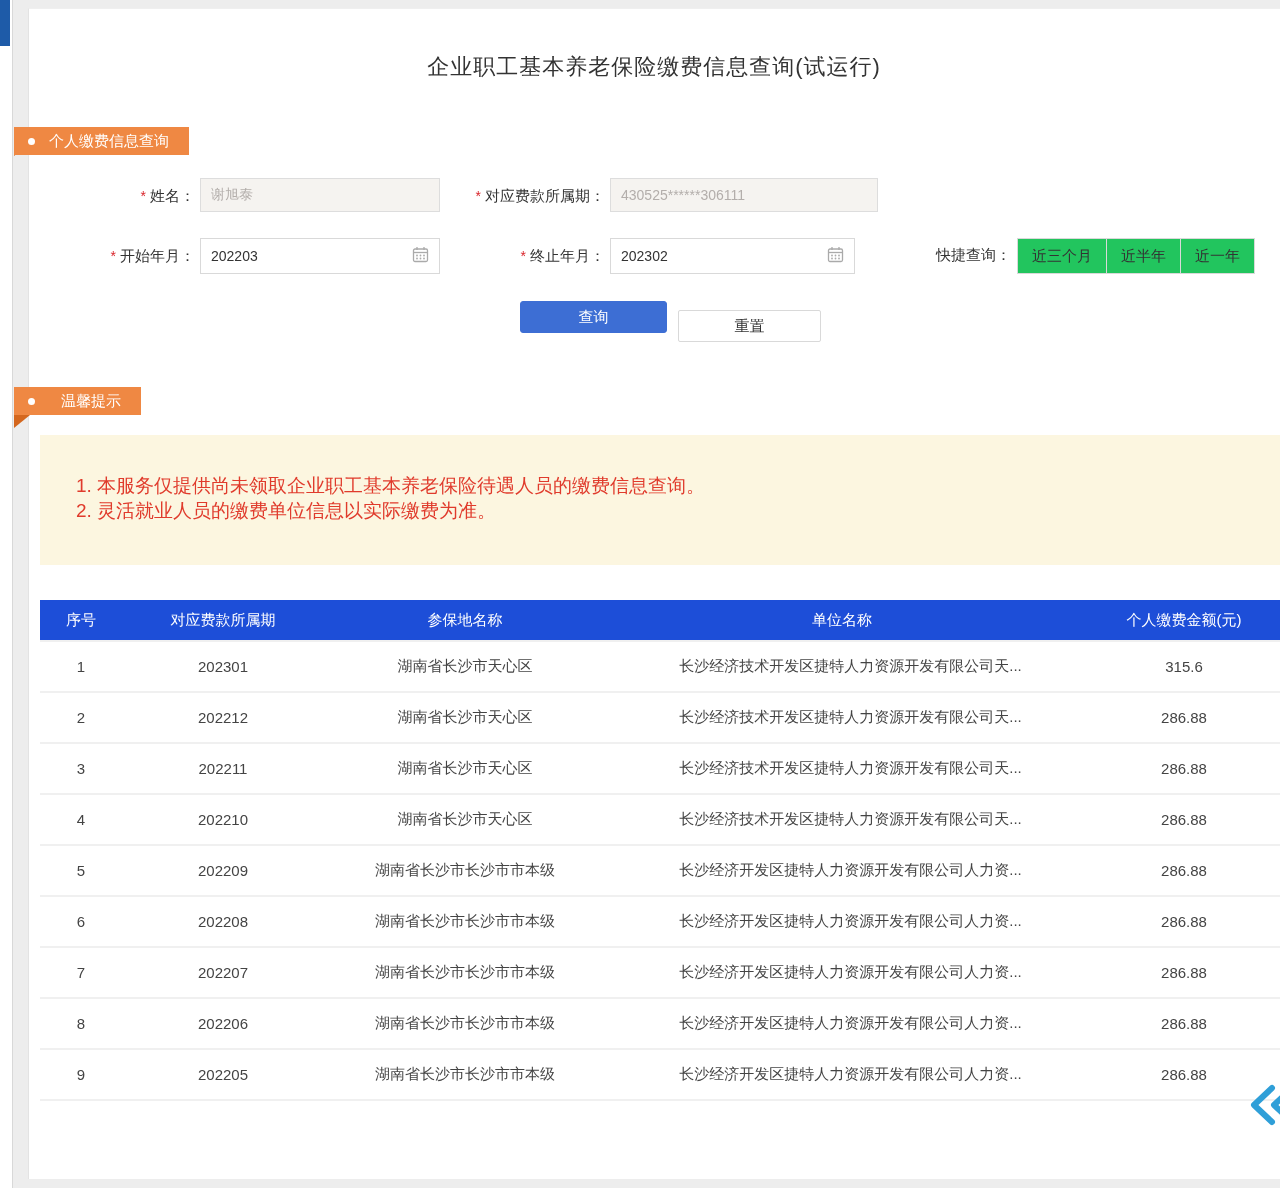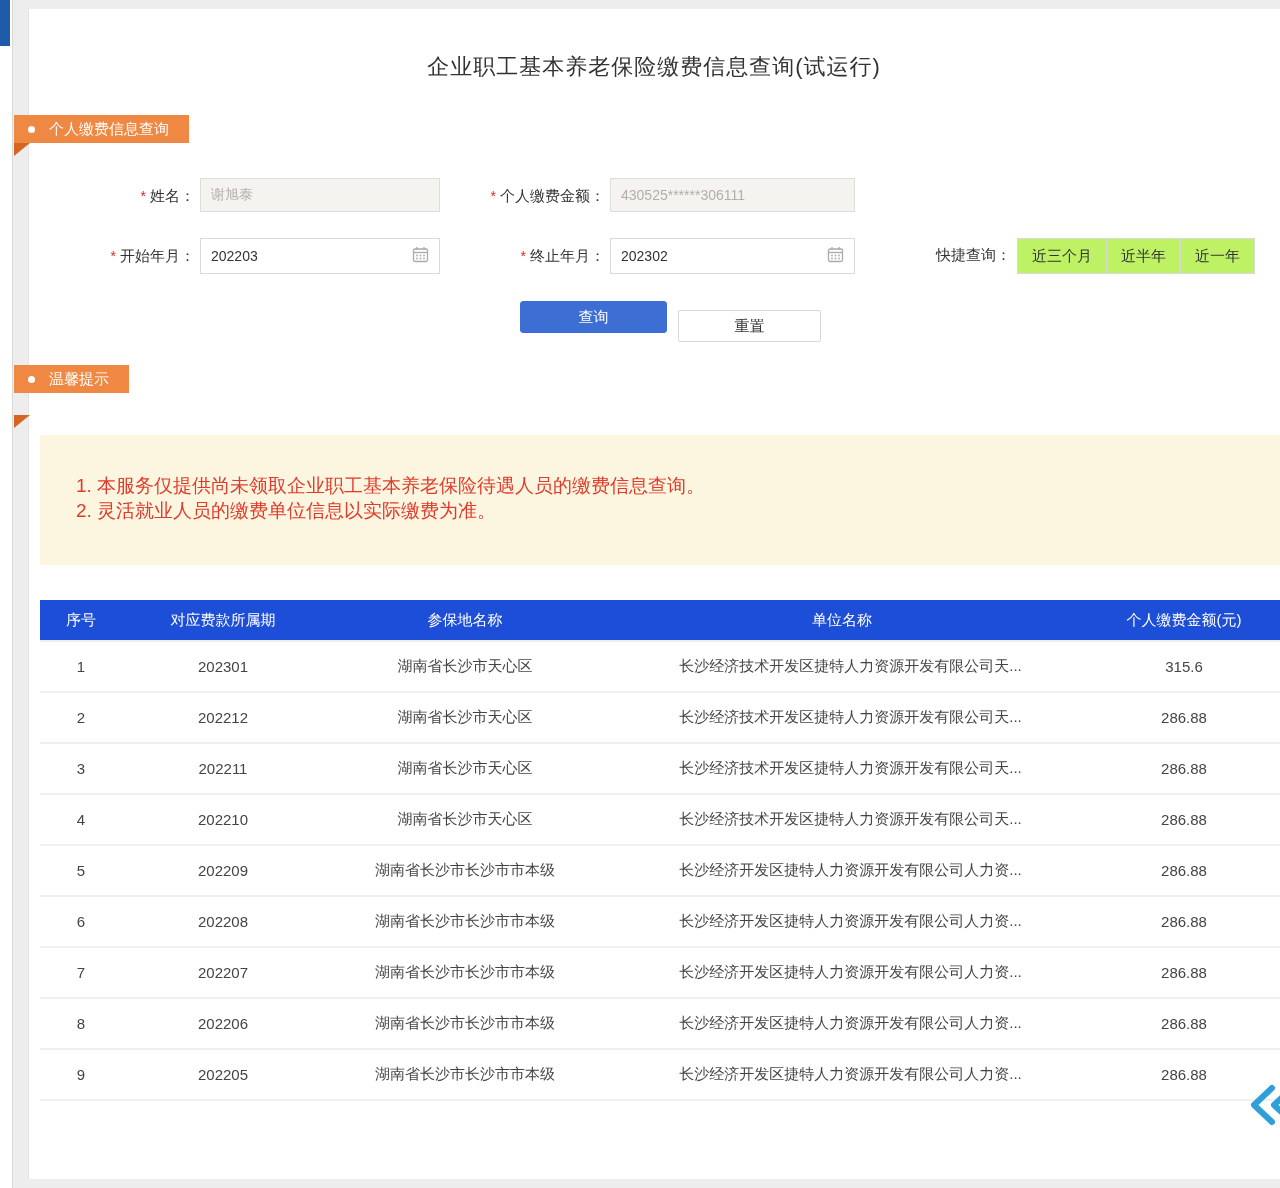--- a/index.html
+++ b/index.html
@@ -12,34 +12,34 @@
   
   .left-strip{position:absolute;left:0;top:0;width:12px;height:1188px;background:#fff;border-right:1px solid #d8d8d8;}
   .left-tab{position:absolute;left:0;top:0;width:10px;height:46px;background:#1e5ba8;}
   
   .card{position:absolute;left:28px;top:8px;width:1252px;height:1170px;background:#fff;border-left:1px solid #e3e3e3;border-top:1px solid #efefef;}
   .page-title{position:absolute;left:28px;top:52px;width:1252px;text-align:center;font-size:22px;color:#333;letter-spacing:1px;}
   
   .badge{position:absolute;left:14px;height:28px;background:#ef8843;color:#fff;display:flex;align-items:center;padding:0 20px 0 14px;font-size:15px;z-index:5;}
   .badge .dot{width:7px;height:7px;border-radius:50%;background:#fff;margin-right:14px;}
   .badge-fold{position:absolute;left:14px;width:0;height:0;border-top:13px solid #d4671e;border-right:16px solid transparent;z-index:4;}
-  .badge.b1{top:115px;}  .fold1{top:143px;}
-  .badge.b2{top:365px;}  .fold2{top:415px;}
+  .badge.b1{top:127px;}  .fold1{top:143px;}
+  .badge.b2{top:387px;gap:12px;}  .fold2{top:415px;}
   
   .flabel{position:absolute;font-size:15px;color:#333;text-align:right;line-height:20px;}
   .req{color:#d9252b;margin-right:4px;font-size:14px;}
   .input{position:absolute;box-sizing:border-box;border:1px solid #d9d9d9;background:#fff;font-size:14px;color:#333;display:flex;align-items:center;padding:0 10px;}
   .input.disabled{background:#f5f3f0;border-color:#ddd;color:#b3aeab;}
   .cal{margin-left:auto;flex:none;}
   .btn{position:absolute;box-sizing:border-box;font-size:15px;display:flex;align-items:center;justify-content:center;cursor:pointer;}
   .btn.primary{background:#3d6ed4;color:#fff;border-radius:3px;border:1px solid #3d6ed4;}
   .btn.plain{background:#fff;color:#333;border:1px solid #d9d9d9;border-radius:2px;}
   .quick-label{position:absolute;left:928px;top:246px;font-size:15px;color:#333;margin-left:8px;}
   .quick-group{position:absolute;left:1018px;top:238px;display:flex;}
-  .quick-group .qbtn{box-sizing:border-box;height:36px;border:1px solid #d9d9d9;background:#bef264;color:#333;font-size:15px;display:flex;align-items:center;justify-content:center;padding:0 14px;margin-left:-1px;cursor:pointer;}
+  .quick-group .qbtn{box-sizing:border-box;height:36px;border:1px solid #d9d9d9;background:#22c55e;color:#333;font-size:15px;display:flex;align-items:center;justify-content:center;padding:0 14px;margin-left:-1px;cursor:pointer;}
   
   .notice{position:absolute;left:40px;top:435px;width:1240px;height:130px;background:#fcf6e0;box-sizing:border-box;padding:38px 0 0 36px;}
   .notice div{font-size:19px;line-height:25px;color:#e03b2c;}
   
   .tbl{position:absolute;left:40px;top:600px;width:1240px;border-collapse:collapse;table-layout:fixed;font-size:15px;}
   .tbl thead th{background:#1d4ed8;color:#fff;font-weight:400;height:38px;text-align:center;}
   .tbl tbody td{height:47px;text-align:center;color:#444;border-bottom:2px solid #f0f0f0;background:#fff;}
   .tbl tbody tr:first-child td{border-top:2px solid #f0f0f0;}
   .col-seq{width:80px;}
   .col-period{width:200px;}
@@ -67,23 +67,23 @@
 <div class="badge-fold fold1"></div>
 
 <div class="flabel" style="left:80px;top:186px;width:115px;">
   <span class="req">*</span><span>姓名：</span>
 </div>
 <div class="input disabled" style="left:200px;top:178px;width:240px;height:34px;">
   <span>谢旭泰</span>
 </div>
 
 <div class="flabel" style="left:455px;top:186px;width:150px;">
-  <span class="req">*</span><span>个人缴费金额：</span>
-</div>
-<div class="input disabled" style="left:610px;top:178px;width:245px;height:34px;">
+  <span class="req">*</span><span>对应费款所属期：</span>
+</div>
+<div class="input disabled" style="left:610px;top:178px;width:268px;height:34px;">
   <span>430525******306111</span>
 </div>
 
 <div class="flabel" style="left:80px;top:246px;width:115px;">
   <span class="req">*</span><span>开始年月：</span>
 </div>
 <div class="input" style="left:200px;top:238px;width:240px;height:36px;">
   <span>202203</span>
   <span class="cal">
     <svg width="17" height="17" viewBox="0 0 17 17">

